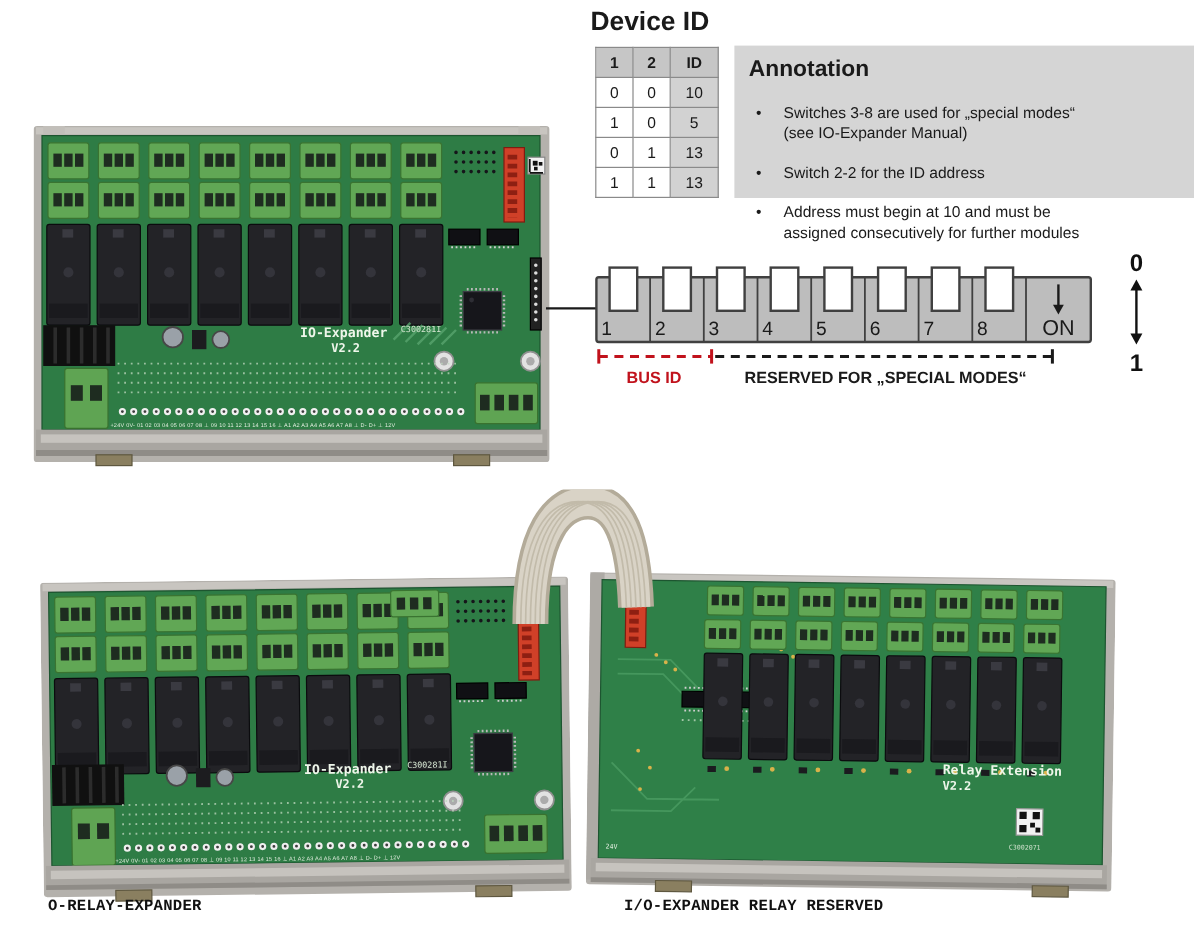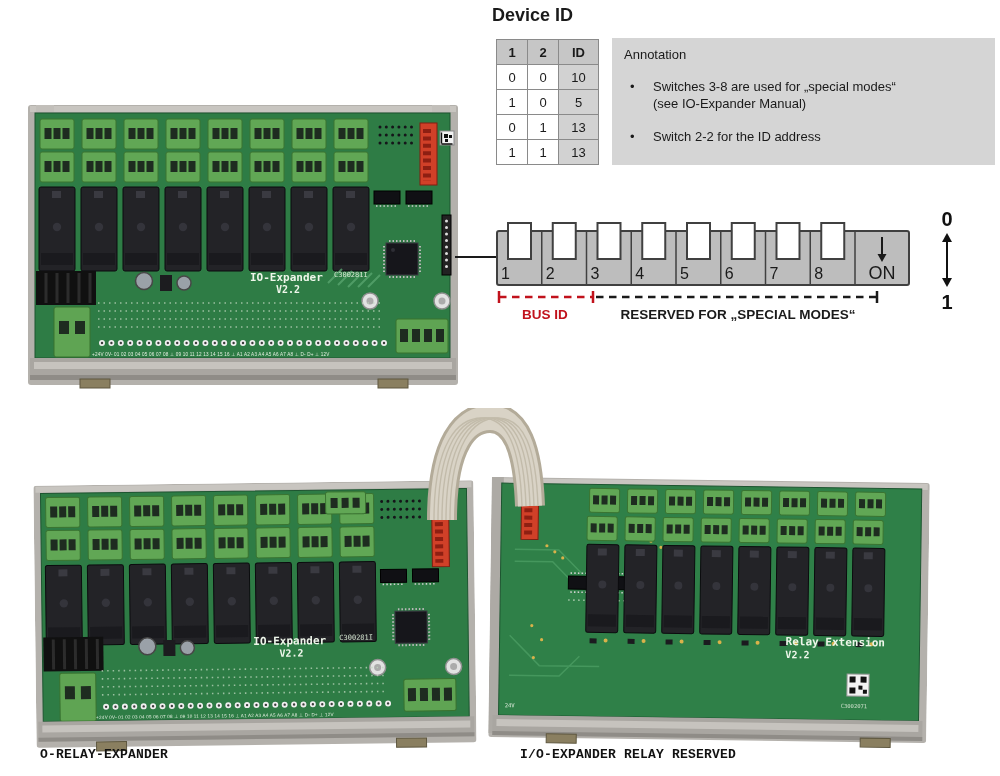--- a/index.html
+++ b/index.html
@@ -2,32 +2,32 @@
 <html><head>
 <meta charset="utf-8">
 <style>
   html,body{margin:0;padding:0;background:#fff;}
   #stage{position:relative;width:1000px;height:776px;background:#ffffff;
          font-family:"Liberation Sans",sans-serif;overflow:hidden;color:#1a1a1a;}
   .abs{position:absolute;}
   svg.layer{position:absolute;display:block;}
 
   
-  #device-title{left:492px;top:5px;font-size:18px;font-weight:bold;}
+  #device-title{left:492px;top:5px;font-size:22px;font-weight:bold;}
   #device-table{left:496px;top:39px;border-collapse:collapse;font-size:13px;text-align:center;}
   #device-table th,#device-table td{border:1px solid #8a8a8a;padding:0;height:24px;vertical-align:middle;}
   #device-table th{background:#c6c6c6;font-weight:bold;width:30px;}
   #device-table th.id-h{width:39px;}
   #device-table td{background:#ffffff;width:30px;}
   #device-table td.id-c{background:#d2d2d2;font-weight:normal;width:39px;}
 
   
   #annotation{left:612px;top:38px;width:383px;height:127px;background:#d5d5d5;box-sizing:border-box;
               padding:9px 12px 8px 12px;font-size:13px;}
-  #annotation .ttl{font-weight:normal;font-size:13px;margin-bottom:13px;}
+  #annotation .ttl{font-weight:bold;font-size:19px;margin-bottom:13px;}
   #annotation ul{list-style:none;margin:0;padding:0;}
   #annotation li{position:relative;padding-left:29px;line-height:17px;white-space:pre-line;margin-top:16px;}
   #annotation li::before{content:"\2022";position:absolute;left:6px;top:0;}
 
   
   .caption{font-size:13px;font-weight:bold;letter-spacing:.2px;color:#111;font-family:Liberation Mono, monospace;}
   #cap-left{left:40px;top:747px;}
   #cap-right{left:520px;top:747px;}
 
   
@@ -193,20 +193,22 @@
     </tr>
   </tbody>
     </table>
 
   <div id="annotation" class="abs">
     <div class="ttl">Annotation</div>
     <ul>
       <li>Switches 3-8 are used for „special modes“
 (see IO-Expander Manual)</li>
       <li>Switch 2-2 for the ID address</li>
+      <li>Address must begin at 10 and must be
+assigned consecutively for further modules</li>
     </ul>
   </div>
 
   <svg class="layer" style="left:455px;top:195px;width:545px;height:135px" viewBox="0 0 545 135">
     <line x1="0" y1="62" x2="42" y2="62" stroke="#1a1a1a" stroke-width="2"></line>
     <rect x="42" y="36" width="412" height="54" rx="2" fill="#bdbdbd" stroke="#404040" stroke-width="2"></rect>
     <g stroke="#404040" stroke-width="1.5">
       <line x1="86.75" y1="36" x2="86.75" y2="90"></line>
       <line x1="131.5" y1="36" x2="131.5" y2="90"></line>
       <line x1="176.25" y1="36" x2="176.25" y2="90"></line>

